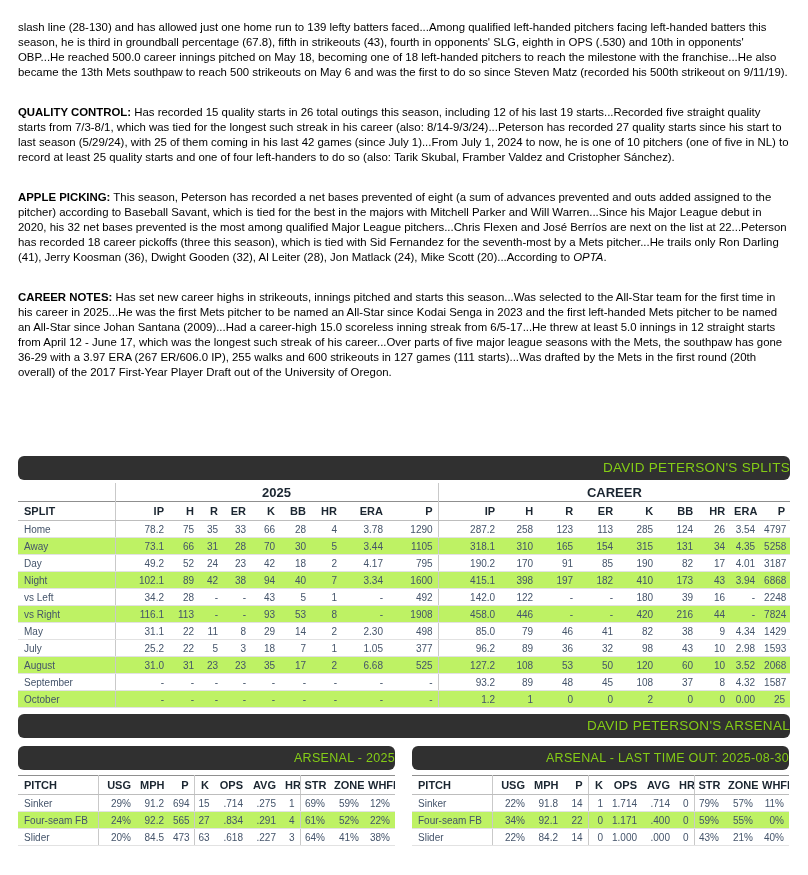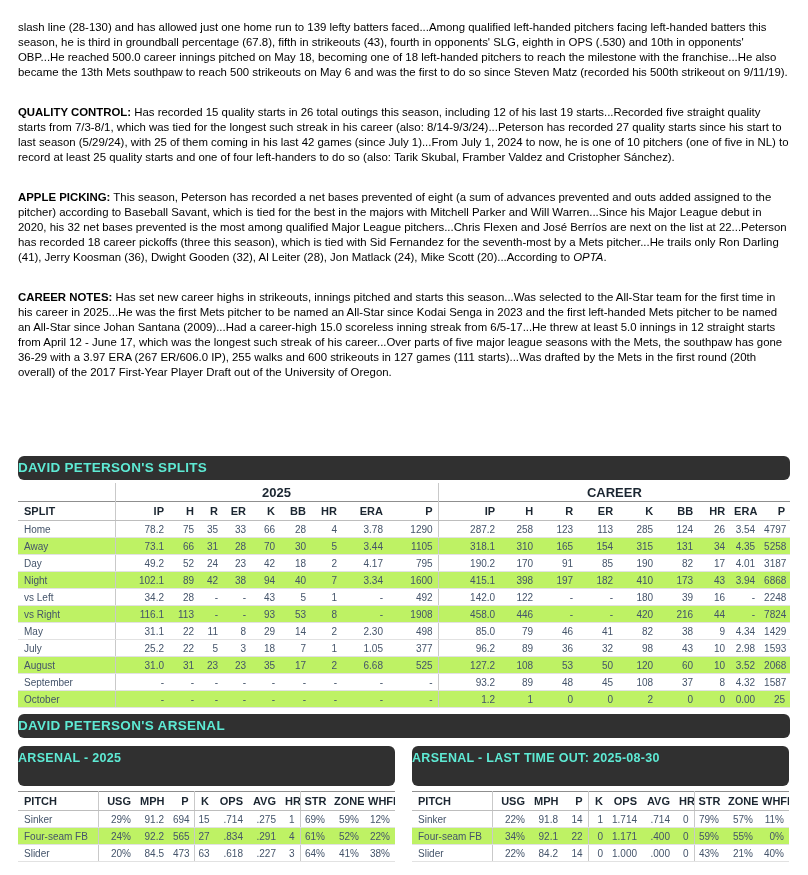--- a/index.html
+++ b/index.html
@@ -15,25 +15,25 @@
   .text-block { height:442px; overflow:hidden; padding-top:12px; }
   .para {
     font-size:11.4px; line-height:15px; color:#000;
     margin-bottom:25px; text-align:left;
   }
   .para b { font-weight:bold; }
   .para i { font-style:italic; }
 
   
   .bar {
-    background:#303030; color:#5eead4; border-radius:6px;
-    height:24px; line-height:24px; text-align:left;
-    font-weight:bold; font-size:13.5px; letter-spacing:.3px;
+    background:#303030; color:#84cc16; border-radius:6px;
+    height:24px; line-height:24px; text-align:right;
+    font-weight:normal; font-size:13.5px; letter-spacing:.3px;
   }
-  .bar.sub { font-size:12.5px; height:40px; line-height:24px; }
+  .bar.sub { font-size:12.5px; height:24px; line-height:24px; }
 
   
   table { border-collapse:collapse; table-layout:fixed; }
   th, td { overflow:hidden; white-space:nowrap; }
   th {
     font-size:11px; font-weight:bold; color:#1b2631;
     border-top:1px solid #8f8f8f; border-bottom:1px solid #bdbdbd;
     padding:3px 4px 3px 4px;
   }
   td {

